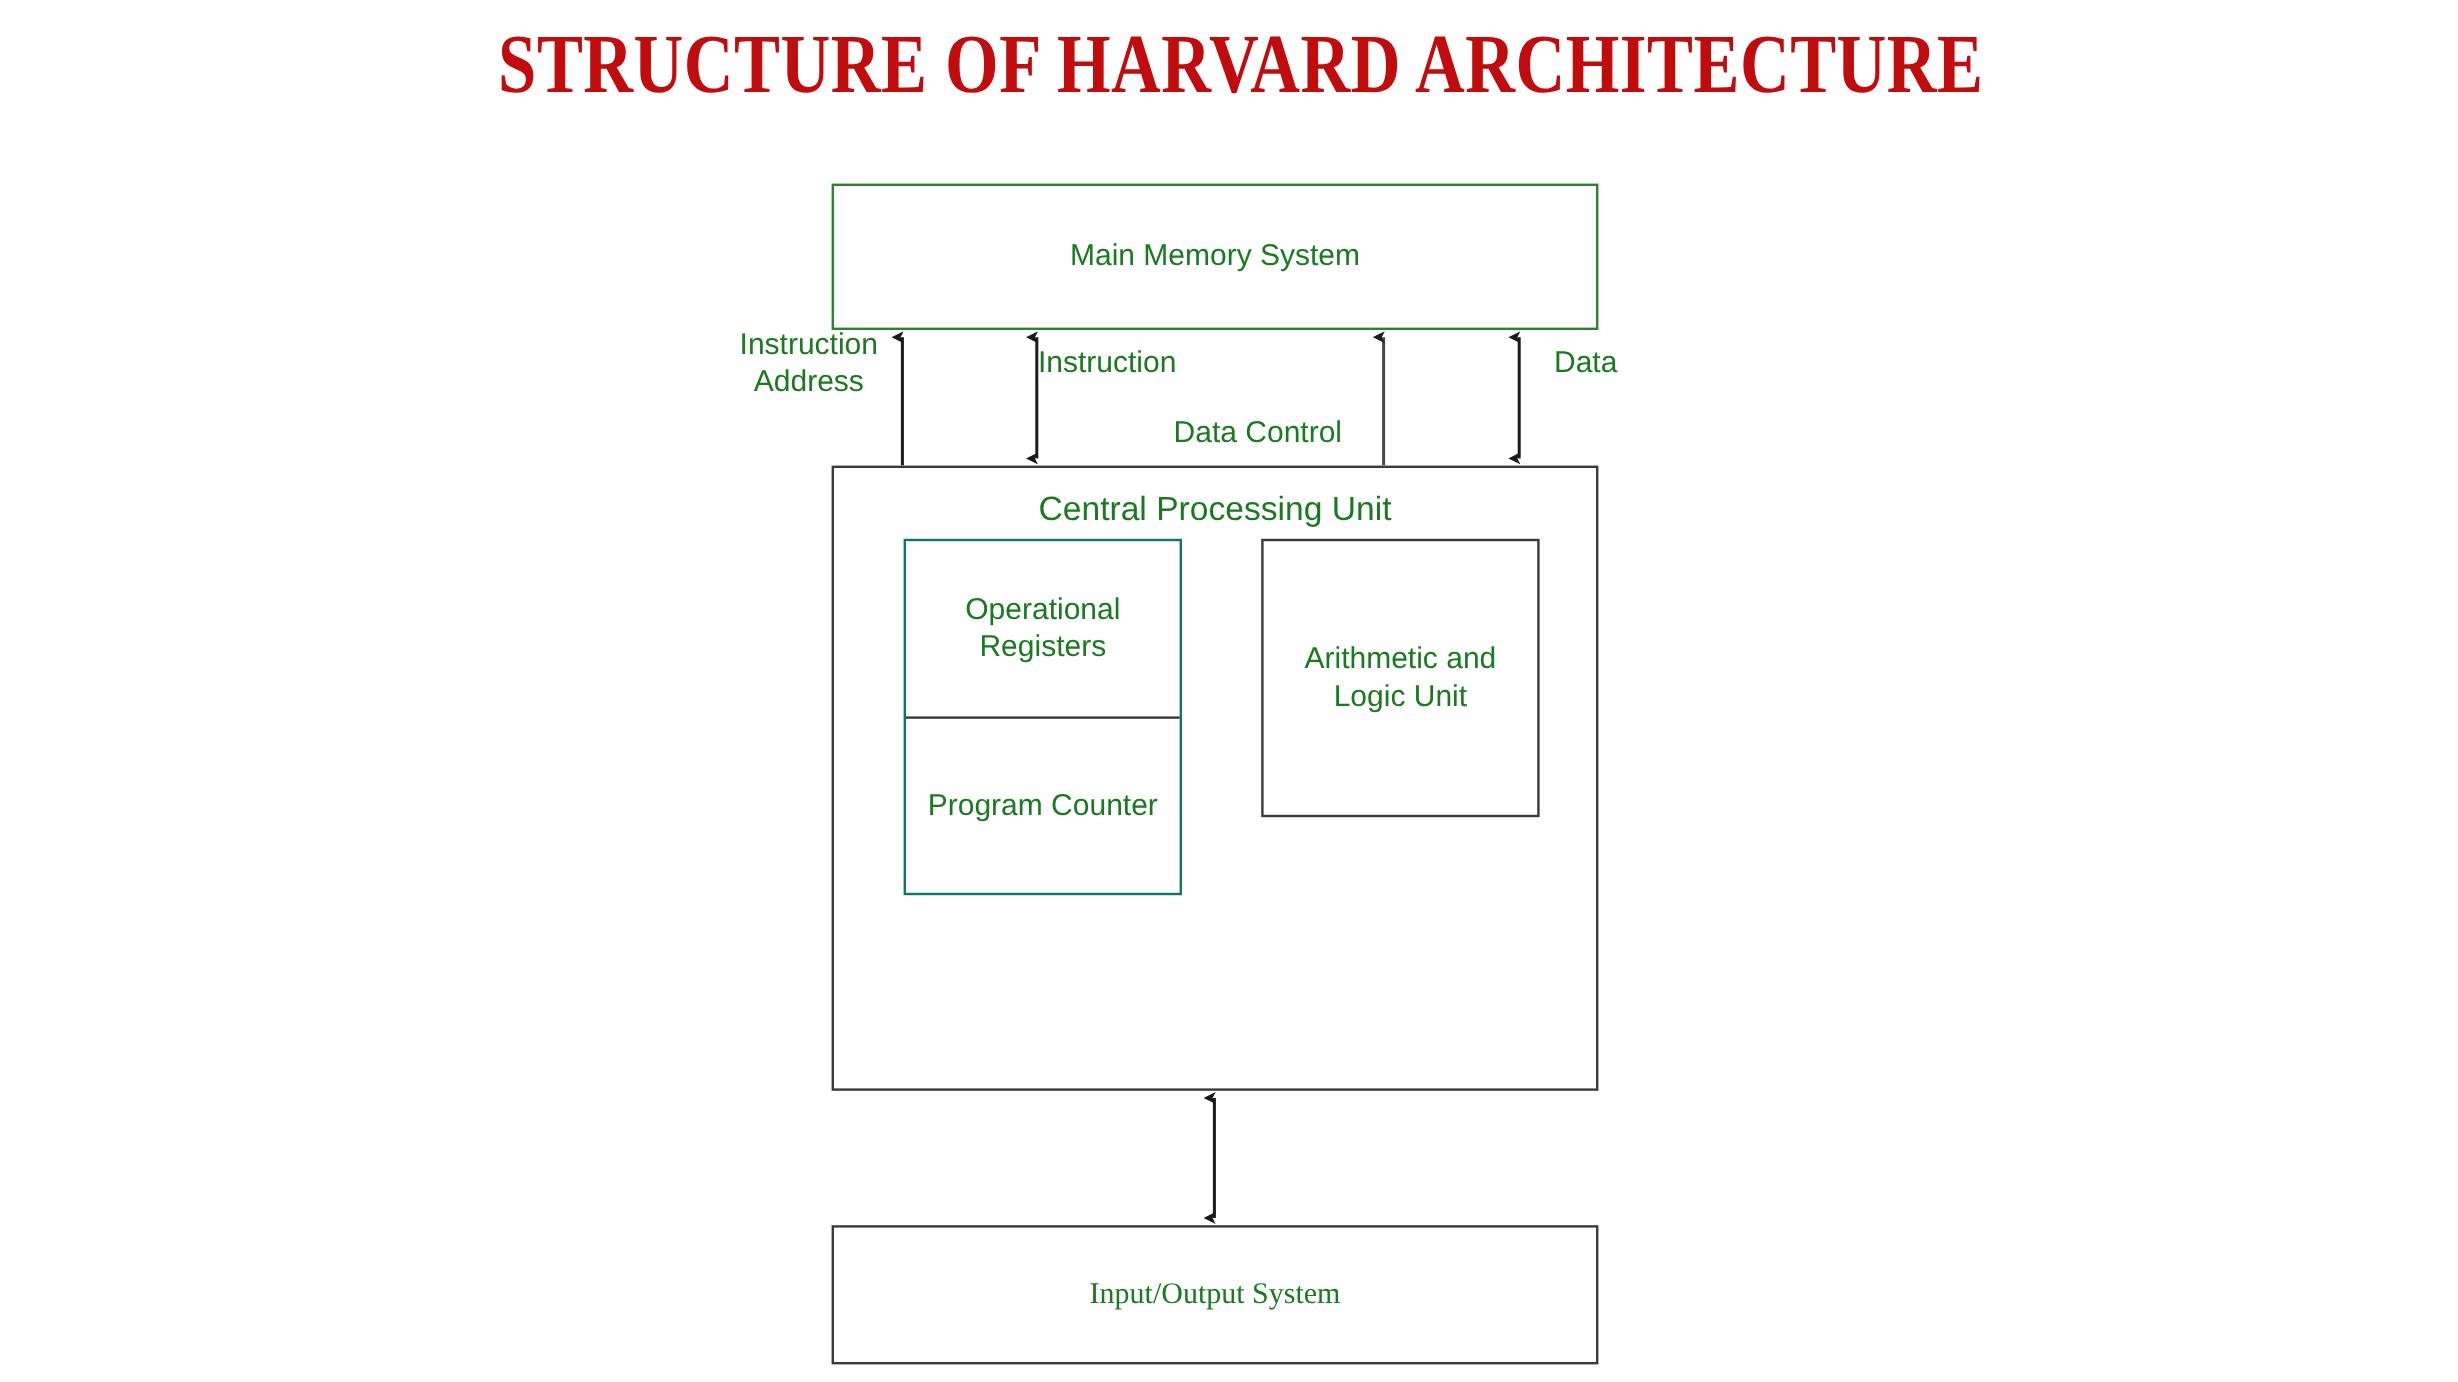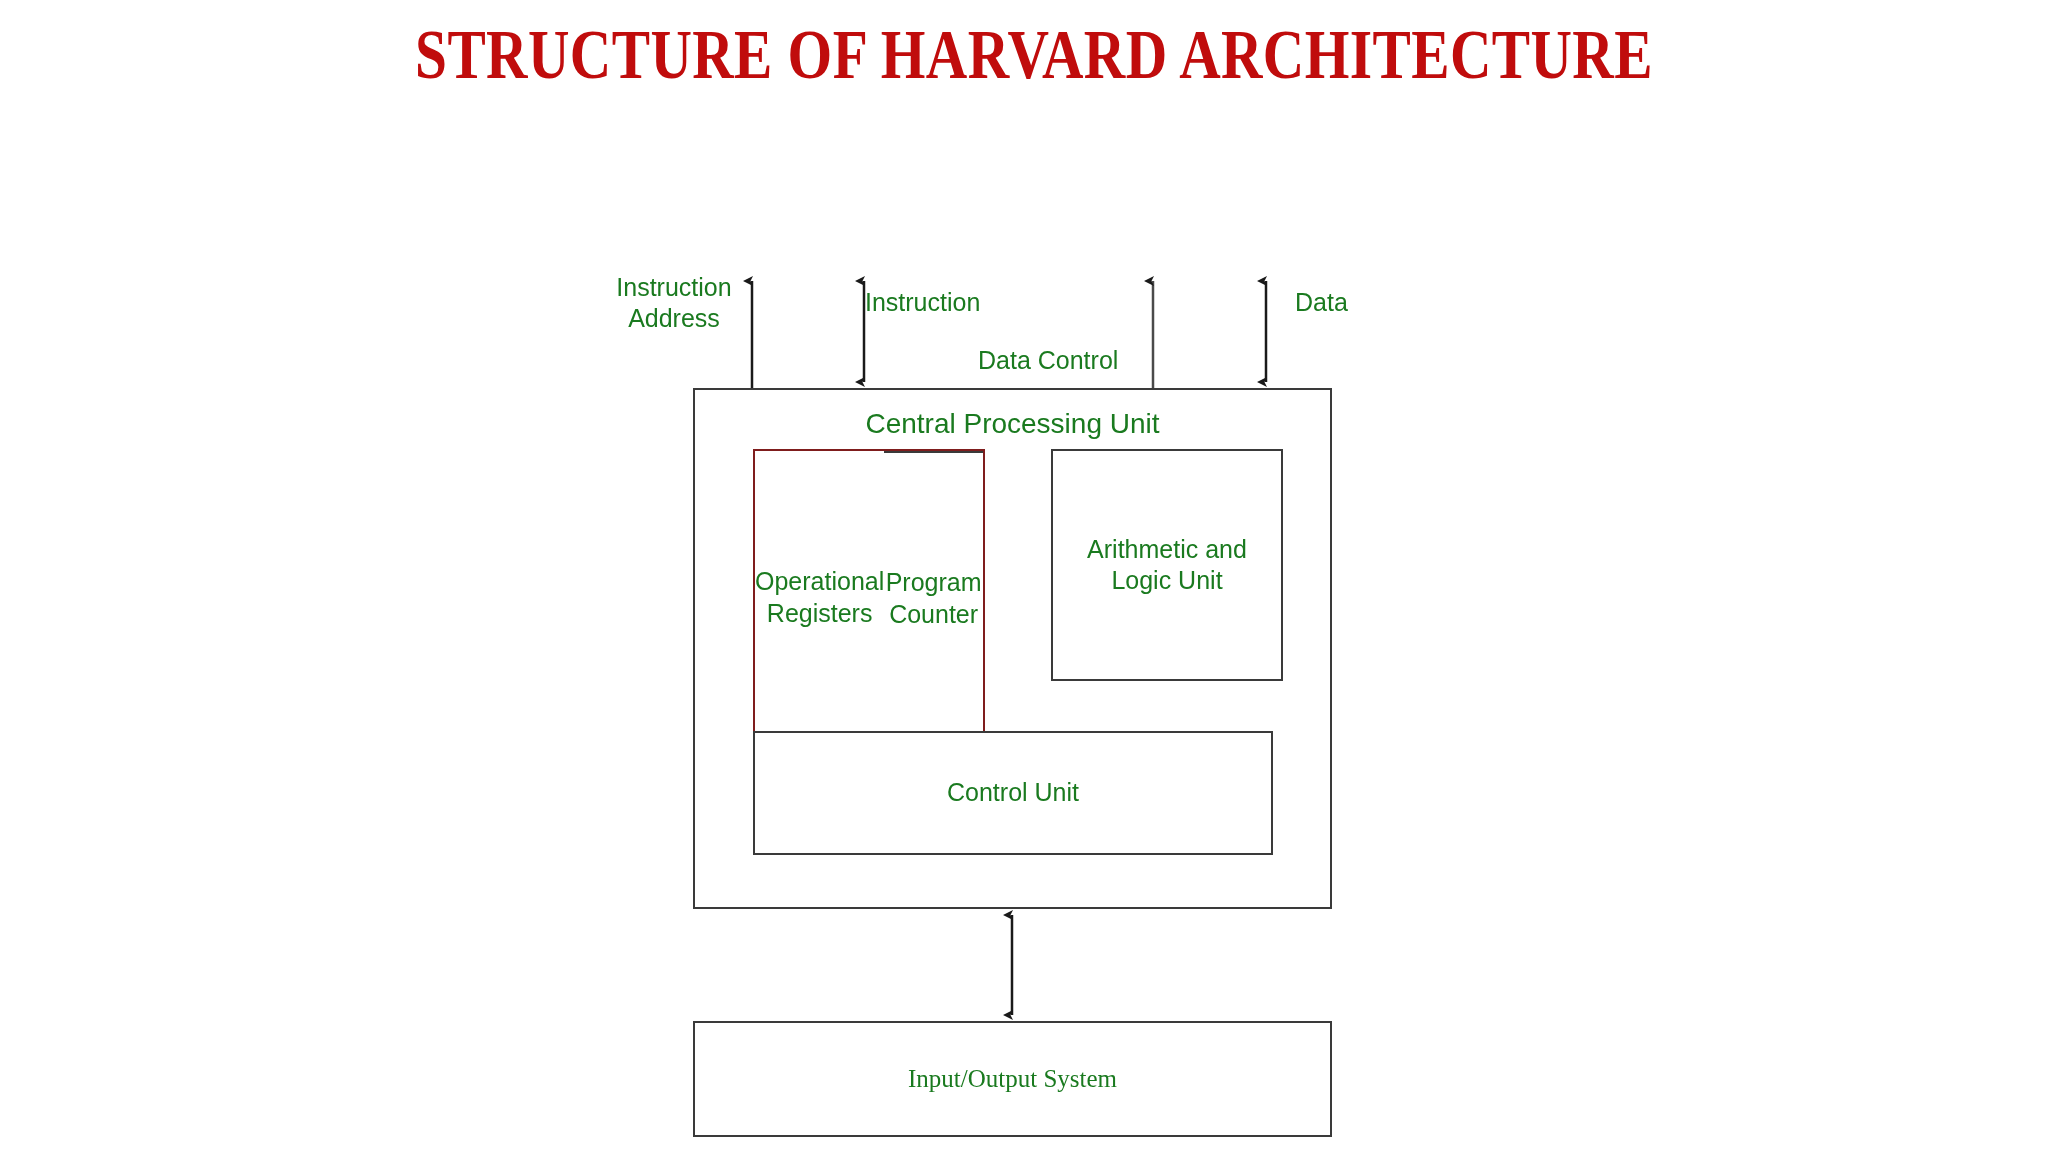--- a/index.html
+++ b/index.html
@@ -78,22 +78,23 @@
     text-align: center;
     color: #1a7a1f;
     font-size: 28px;
   }
   #registers-stack {
     position: absolute;
     left: 58px; top: 59px;
     width: 232px; height: 297px;
     box-sizing: border-box;
     background: #ffffff;
-    border: 2px solid #7f1d1d;
+    border: 2px solid #0f766e;
     display: flex;
+    flex-direction: column;
   }
   .reg-cell {
     flex: 1 1 0;
     display: flex;
     align-items: center;
     justify-content: center;
     box-sizing: border-box;
   }
   #reg-cell-bottom { border-top: 2px solid #3a3a3a; }
 
@@ -128,20 +129,23 @@
 
   svg { position: absolute; left: 0; top: 0; overflow: visible; }
 </style>
 </head>
 <body>
 
 <div id="canvas">
 
   <div id="page-title">STRUCTURE OF HARVARD ARCHITECTURE</div>
 
+  <div id="main-memory-box" class="box green-border">
+    <span class="box-label">Main Memory System</span>
+  </div>
 
   <svg width="2048" height="1152">
     <defs>
       <marker id="ah-up" markerWidth="10" markerHeight="10" refX="5" refY="9" orient="auto" markerUnits="userSpaceOnUse">
         <path d="M5,0 L10,10 L5,7.5 L0,10 Z" fill="#1a1a1a"></path>
       </marker>
       <marker id="ah-down" markerWidth="10" markerHeight="10" refX="5" refY="9" orient="auto" markerUnits="userSpaceOnUse">
         <path d="M5,0 L10,10 L5,7.5 L0,10 Z" fill="#1a1a1a"></path>
       </marker>
       <marker id="ah-up-gray" markerWidth="10" markerHeight="10" refX="5" refY="9" orient="auto" markerUnits="userSpaceOnUse">
@@ -191,22 +195,19 @@
       <div class="reg-cell" id="reg-cell-bottom">
         <span class="box-label">Program Counter</span>
       </div>
     </div>
 
     <div id="alu-box" class="box dark-border">
       <span class="box-label">Arithmetic and
 Logic Unit</span>
     </div>
 
-    <div id="control-unit-box" class="box dark-border">
-      <span class="box-label">Control Unit</span>
-    </div>
   </div>
 
   <div id="io-box" class="box dark-border">
     <span class="box-label">Input/Output System</span>
   </div>
 
 </div>
 
 </body></html>

